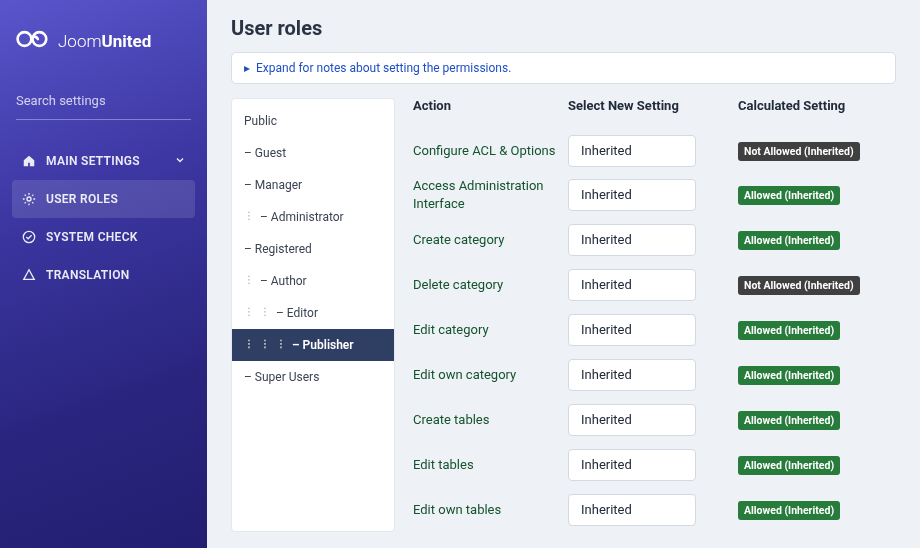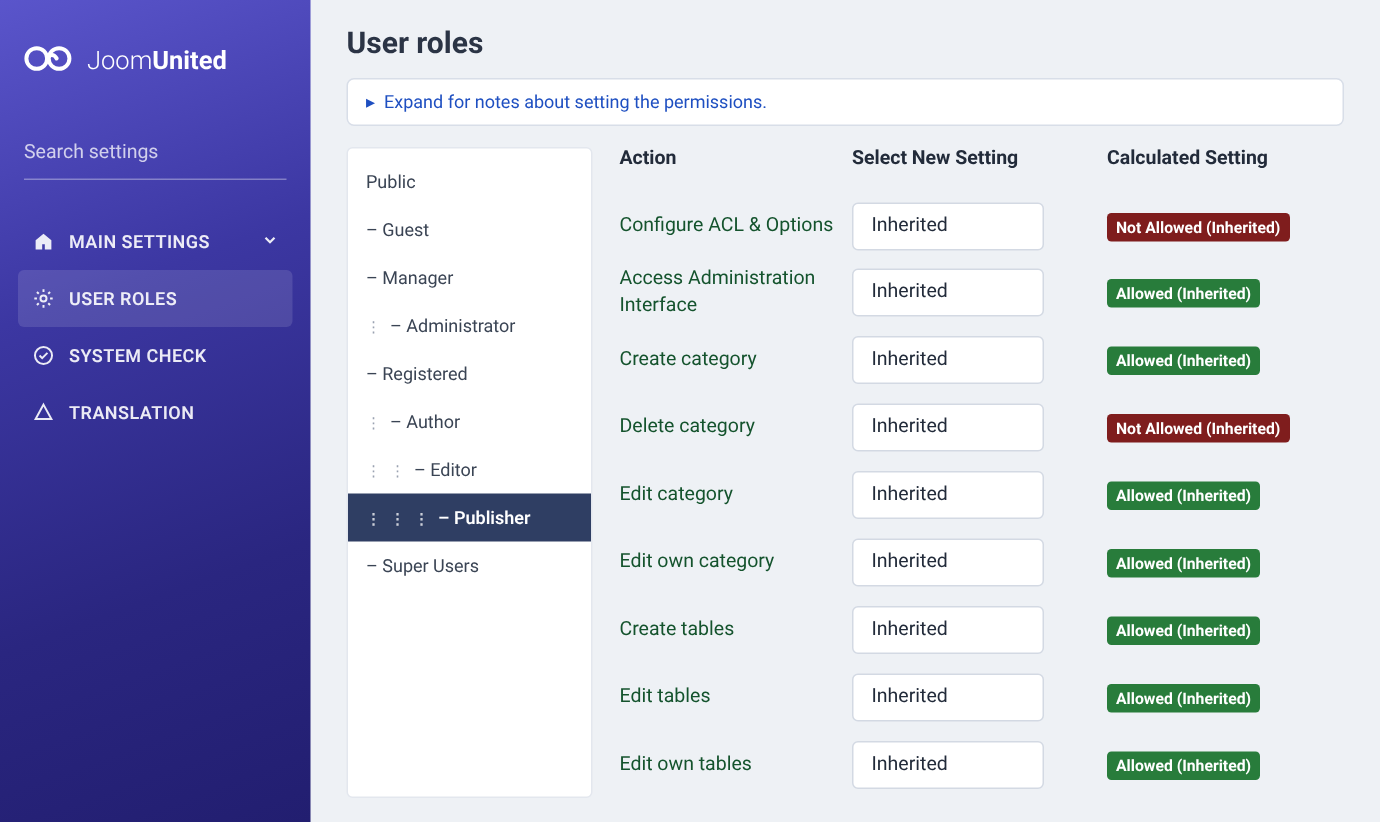--- a/index.html
+++ b/index.html
@@ -17,36 +17,36 @@
   .nav-item.active { background: rgba(255,255,255,0.12); }
   .nav-item .nav-icon { width: 14px; display:flex; justify-content:center; }
   .nav-item .chev { margin-left: auto; }
   .chev svg { width: 10px; height: 10px; }
   .main { flex: 1; padding: 16px 24px 0 24px; position: relative; }
   h1.page-title { font-size: 20px; font-weight: 700; color: #2B3445; margin-bottom: 12px; }
   .notes-bar { border: 1px solid #D8DEE8; background: #fff; border-radius: 5px; padding: 8px 12px; color: #1E4FC1; font-size: 12px; display:flex; align-items:center; gap:6px; cursor:pointer; margin-bottom: 14px; }
   .notes-bar .tri { color:#1E4FC1; }
   .cols { display: flex; gap: 18px; }
   .roles-panel { width: 164px; border: 1px solid #E3E7EE; background: #fff; border-radius: 4px; padding: 6px 0; }
-  .role-row { font-size: 12px; color: #3A4454; padding: 9px 12px; cursor: pointer; display:flex; align-items:flex-end; gap:4px; white-space: nowrap; }
+  .role-row { font-size: 12px; color: #3A4454; padding: 9px 12px; cursor: pointer; display:flex; align-items:flex-start; gap:4px; white-space: nowrap; }
   .role-row.selected { background: #2F3E63; color: #fff; font-weight: 600; }
   .indent-dots { color: #9AA2B1; font-size: 10px; letter-spacing: -2px; margin-right: 4px; }
   .role-row.selected .indent-dots { color: rgba(255,255,255,0.75); }
   .perm-area { flex: 1; }
   .perm-head { display: grid; grid-template-columns: 155px 170px 1fr; gap: 0; padding: 0 0 4px 0; }
   .perm-head div { font-size: 13px; font-weight: 700; color: #222B3A; padding-bottom: 10px; }
   .perm-row { display: grid; grid-template-columns: 155px 170px 1fr; align-items: center; min-height: 45px; }
   .perm-row.first { padding-top: 2px; }
   .perm-label { font-size: 13px; color: #14532d; padding-right: 10px; line-height: 1.35; }
   .sel { position: relative; }
   .sel select { -webkit-appearance: none; appearance: none; width: 128px; height: 32px; border: 1px solid #D3D9E3; border-radius: 4px; background: #fff; padding: 0 28px 0 12px; font-size: 13px; color: #222B3A; cursor: pointer; }
   .sel .caret { position: absolute; right: 16px; top: 7px; pointer-events:none; }
   .badge { display: inline-block; font-size: 10.5px; font-weight: 700; color: #fff; padding: 3px 6px; border-radius: 3px; white-space: nowrap; }
   .badge.green { background: #287C3B; }
-  .badge.red { background: #7f1d1d; }
+  .badge.red { background: #404040; }
   .nav-icon svg { width:14px; height:14px; }
 </style>
 </head>
 <body>
 
 <aside class="sidebar">
   <div class="logo">
     <span>
       <svg viewBox="0 0 64 40" fill="none" stroke="#fff" stroke-width="5">
         <circle cx="16" cy="20" r="13"></circle>

